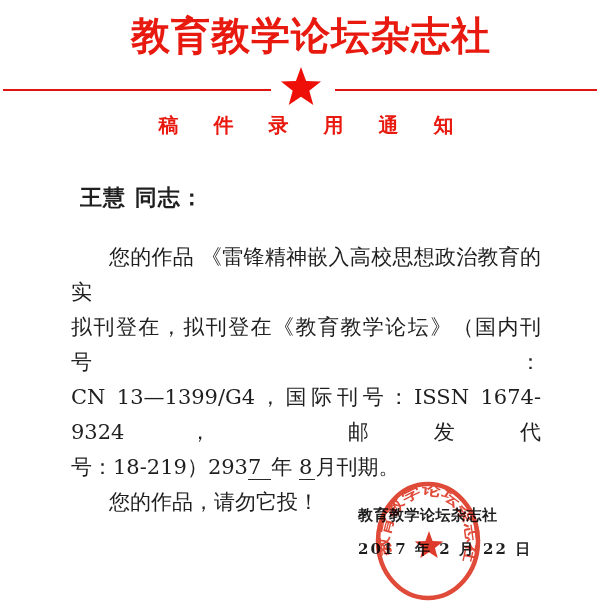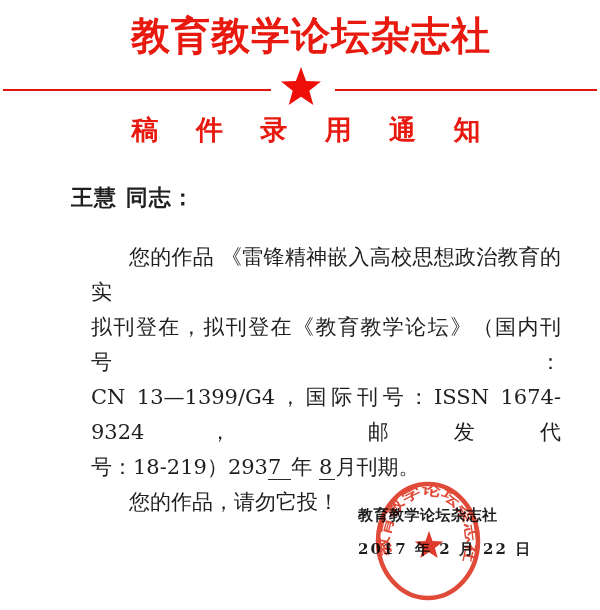--- a/index.html
+++ b/index.html
@@ -18,34 +18,34 @@
   }
 
   .hr { position:absolute; top:89px; height:0; border-top:2px solid #e01410; }
   .hr-left  { left:3px;   width:268px; }
   .hr-right { left:335px; width:262px; }
   .divider-star { position:absolute; left:279px; top:65px; }
 
   .doc-title {
     position:absolute; top:112px; left:0; width:600px;
     text-align:center; padding-left:26px; box-sizing:border-box;
-    font-size:27px; font-weight:600; letter-spacing:14px;
+    font-size:20px; font-weight:600; letter-spacing:14px;
     color:#e8190f; white-space:nowrap;
   }
 
   .greeting {
-    position:absolute; top:183px; left:71px;
+    position:absolute; top:183px; left:80px;
     font-size:22px; font-weight:700; letter-spacing:1px;
   }
 
   .letter-body {
     position:absolute; top:240px; left:71px; width:470px;
     font-size:21px; line-height:35px;
   }
-  .bodyline { width:470px;margin-left:20px; }
+  .bodyline { width:470px; }
   .stretch  { text-align:justify; text-align-last:justify; }
   .indent   { text-indent:38px; }
 
   .fill-blank { border-bottom:1.5px solid #2a2a2a; display:inline-block; line-height:24px; }
   .fill-year  { padding-right:10px; }
   .fill-month { padding-right:3px; }
 
   .signature-org {
     position:absolute; left:358px; top:506px;
     font-size:15px; font-weight:700; letter-spacing:0.5px;

